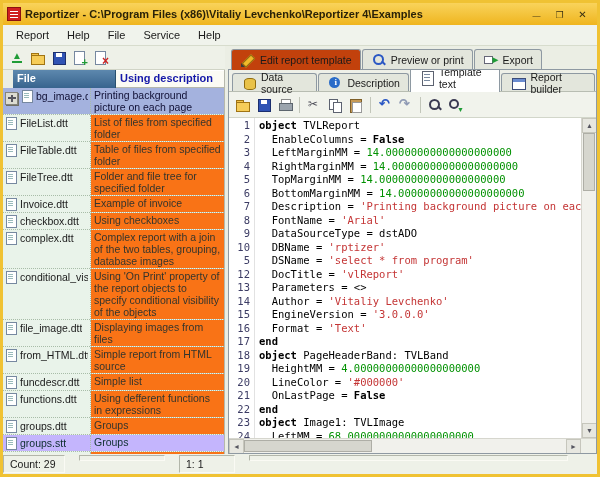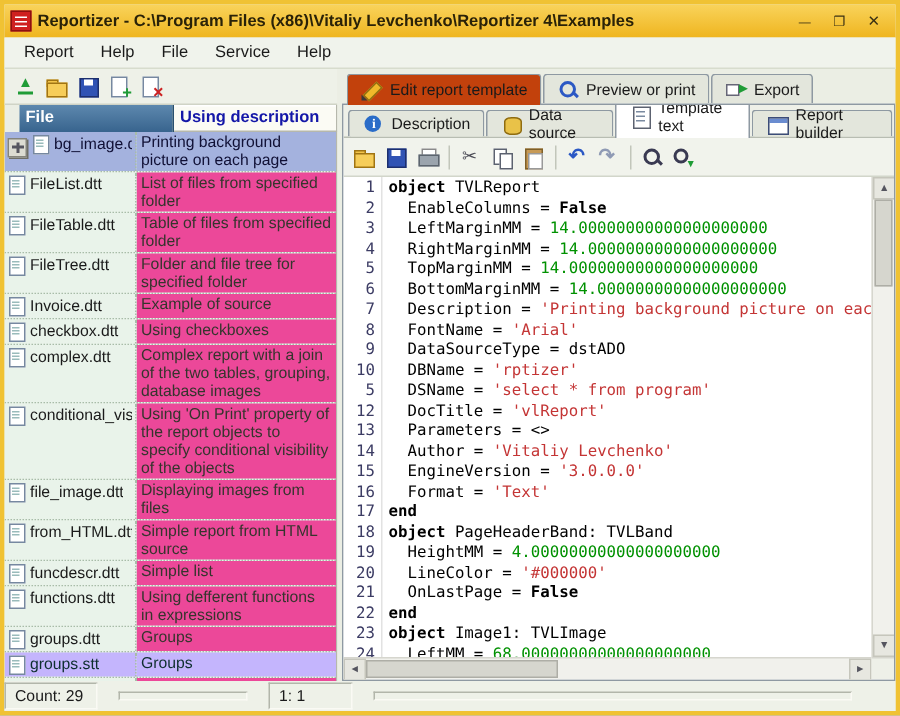--- a/index.html
+++ b/index.html
@@ -38,21 +38,21 @@
   .gridhead { height:18px; display:flex; flex:0 0 auto; }
   .gh-file { width:103px; background:linear-gradient(#5d88ae,#38648e); color:#fff; font-weight:bold;
     padding:2px 4px; border-right:1px solid #29506f;margin-left:10px; }
   .gh-desc { flex:1; background:#fbfbf4; color:#1417a8; font-weight:bold; padding:2px 4px;
     border-bottom:1px solid #b6b8ac; border-right:1px solid #b6b8ac; box-shadow:inset 0 1px 0 #fff; }
   .rows { flex:1; overflow:hidden; background:#e9f3ea; border-right:1px solid #b6b8ac; }
   .frow { display:flex; border-bottom:1px dotted #a8bca8; }
   .fcell { width:88px; flex:0 0 auto; background:#e9f3ea; padding:1px 2px; border-right:1px dotted #a8bca8;
     display:flex; align-items:flex-start; gap:3px; position:relative; overflow:hidden; }
   .fname { white-space:nowrap; overflow:hidden; font-size:10.5px; padding-top:1px; }
-  .dcell { flex:1; background:#ec4899; padding:1px 3px; font-size:10.5px; line-height:12px; color:#35352d; overflow:hidden; }
+  .dcell { flex:1; background:#f97316; padding:1px 3px; font-size:10.5px; line-height:12px; color:#35352d; overflow:hidden; }
   .frow.selected .fcell, .frow.selected .dcell { background:#a4b2de; color:#101035; }
   .frow.teal .fcell, .frow.teal .dcell { background:#c4b5fd; color:#0d2e2e; }
   .fcell.dragging { padding-left:18px; }
 
   .splitter { width:3px; background:#ebeee4; flex:0 0 auto; }
 
   
   .right { flex:1; display:flex; flex-direction:column; overflow:hidden; padding-top:2px; }
   .tabbar { height:21px; display:flex; align-items:flex-end; padding-left:3px; flex:0 0 auto; }
   .tab { height:20px; display:inline-flex; align-items:center; gap:4px; padding:0 8px;
@@ -90,21 +90,21 @@
   .vthumb { position:absolute; top:0; left:1px; right:1px; height:58px; background:#d6d6ce; border:1px solid #aeaea6; }
   .hrow { height:15px; display:flex; flex:0 0 auto; }
   .hscroll { flex:1; display:flex; background:#f1f1ec; border-top:1px solid #d6d6ce; }
   .htrack { flex:1; position:relative; }
   .hthumb { position:absolute; left:0; top:1px; bottom:1px; width:128px; background:#d6d6ce; border:1px solid #aeaea6; }
   .corner { width:15px; background:#eef0e8; border-top:1px solid #d6d6ce; }
   .arr-up::before { content:"▲"; } .arr-down::before { content:"▼"; }
   .arr-left::before { content:"◄"; } .arr-right::before { content:"►"; }
 
   
-  .statusbar { height:20px; background:#eef1e8; display:flex; align-items:center; gap:14px; padding:1px 1px 1px 0;
+  .statusbar { height:20px; background:#eef1e8; display:flex; align-items:flex-start; gap:14px; padding:1px 1px 1px 0;
     flex:0 0 auto; font-size:10.5px; }
   .scell { border:1px solid; border-color:#b2b6aa #fafaf4 #fafaf4 #b2b6aa; padding:2px 6px; white-space:nowrap; overflow:hidden; }
   .s-count { width:62px; }
   .s-hint { width:160px; }
   .s-spare { width:86px; }
   .s-pos { width:56px; }
   .s-rest { flex:1; }
   .grip { width:14px; background:repeating-linear-gradient(135deg, transparent 0 3px, #a8aca0 3px 4px); }
 
   
@@ -257,21 +257,21 @@
               <span class="ico ico-page"></span>
               <span class="fname">FileTree.dtt</span>
             </div>
             <div class="dcell">Folder and file tree for specified folder</div>
           </div>
           <div class="frow">
             <div class="fcell">
               <span class="ico ico-page"></span>
               <span class="fname">Invoice.dtt</span>
             </div>
-            <div class="dcell">Example of source</div>
+            <div class="dcell">Example of invoice</div>
           </div>
           <div class="frow">
             <div class="fcell">
               <span class="ico ico-page"></span>
               <span class="fname">checkbox.dtt</span>
             </div>
             <div class="dcell">Using checkboxes</div>
           </div>
           <div class="frow">
             <div class="fcell">
@@ -351,26 +351,26 @@
             <span class="tab-label">Preview or print</span>
           </div>
           <div class="tab">
             <span class="ico ico-export"></span>
             <span class="tab-label">Export</span>
           </div>
         </div>
       <div class="panel">
         <div class="subtabbar">
             <div class="tab">
+              <span class="ico ico-database"></span>
+              <span class="tab-label">Data source</span>
+            </div>
+            <div class="tab">
               <span class="ico ico-info"></span>
               <span class="tab-label">Description</span>
-            </div>
-            <div class="tab">
-              <span class="ico ico-database"></span>
-              <span class="tab-label">Data source</span>
             </div>
             <div class="tab active">
               <span class="ico ico-text-page"></span>
               <span class="tab-label">Template text</span>
             </div>
             <div class="tab">
               <span class="ico ico-builder"></span>
               <span class="tab-label">Report builder</span>
             </div>
           </div>

